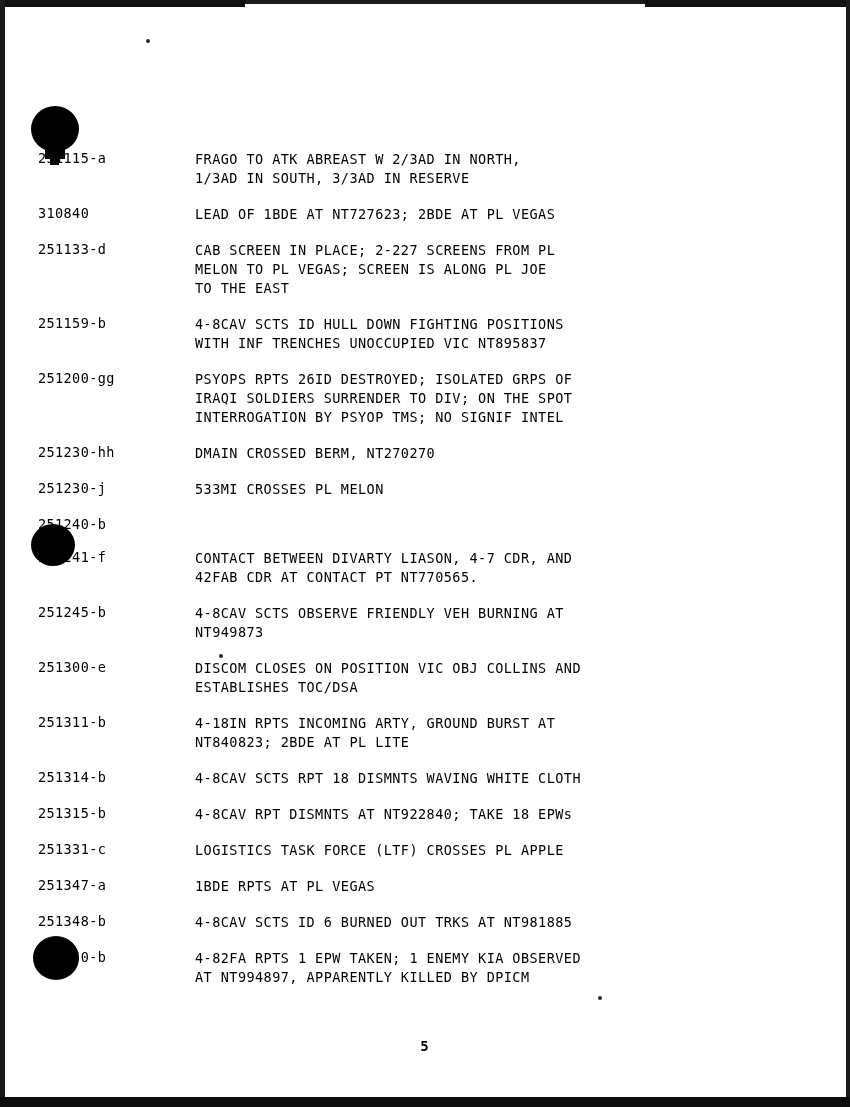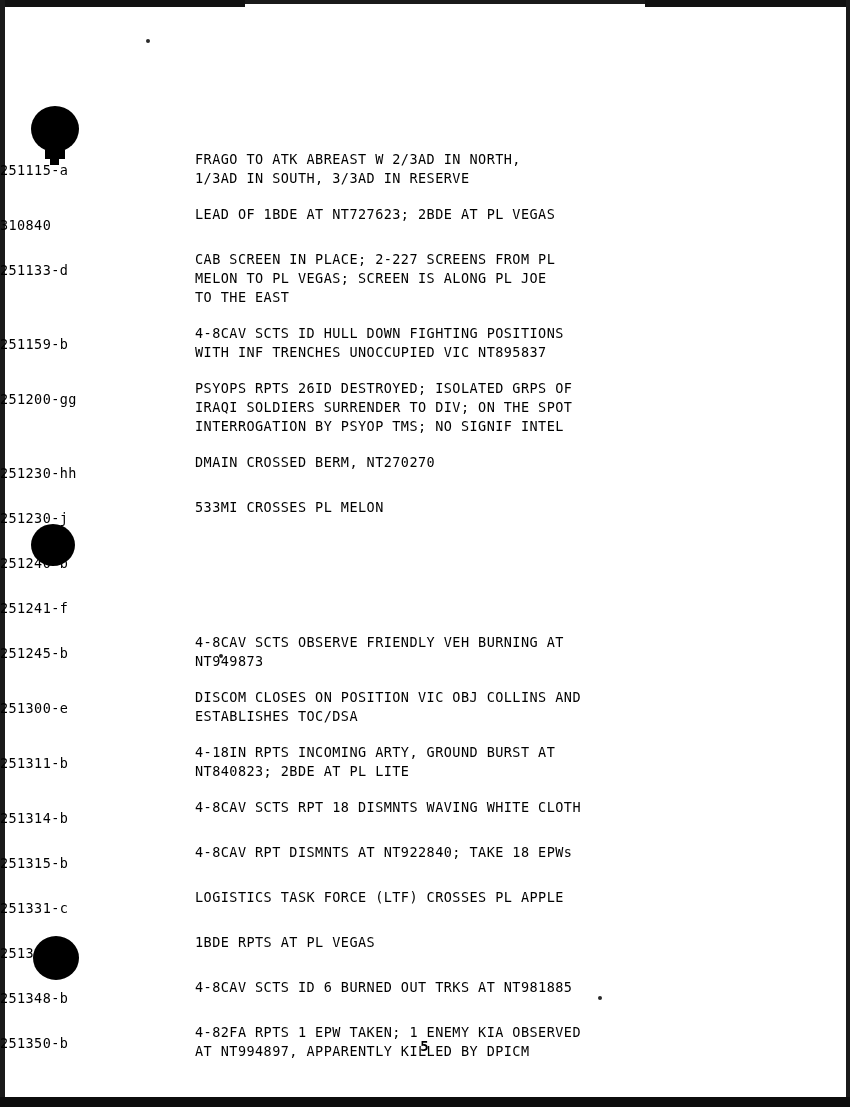--- a/index.html
+++ b/index.html
@@ -75,27 +75,27 @@
     left: 0;
     width: 850px;
   }
   .entry {
     display: flex;
     align-items: flex-start;
     margin-bottom: 17px;
   }
   .entry-time {
     width: 195px;
+    padding-left: 38px;
     box-sizing: border-box;
     font-size: 13.5px;
     letter-spacing: 0.4px;
     color: #000000;
     white-space: pre;
     flex: 0 0 auto;
-    margin-top: 12px;
   }
   .entry-text {
     flex: 1 1 auto;
     font-size: 13.5px;
     letter-spacing: 0.45px;
     line-height: 19px;
     color: #000000;
     white-space: pre-line;
     padding-right: 44px;
   }
@@ -176,20 +176,22 @@
       <div class="entry-time">251230-j</div>
       <div class="entry-text">533MI CROSSES PL MELON</div>
     </div>
 
     <div class="entry">
       <div class="entry-time">251240-b</div>
     </div>
 
     <div class="entry">
       <div class="entry-time">251241-f</div>
+      <div class="entry-text">CONTACT BETWEEN DIVARTY LIASON, 4-7 CDR, AND
+42FAB CDR AT CONTACT PT NT770565.</div>
     </div>
 
     <div class="entry">
       <div class="entry-time">251245-b</div>
       <div class="entry-text">4-8CAV SCTS OBSERVE FRIENDLY VEH BURNING AT
 NT949873</div>
     </div>
 
     <div class="entry">
       <div class="entry-time">251300-e</div>

